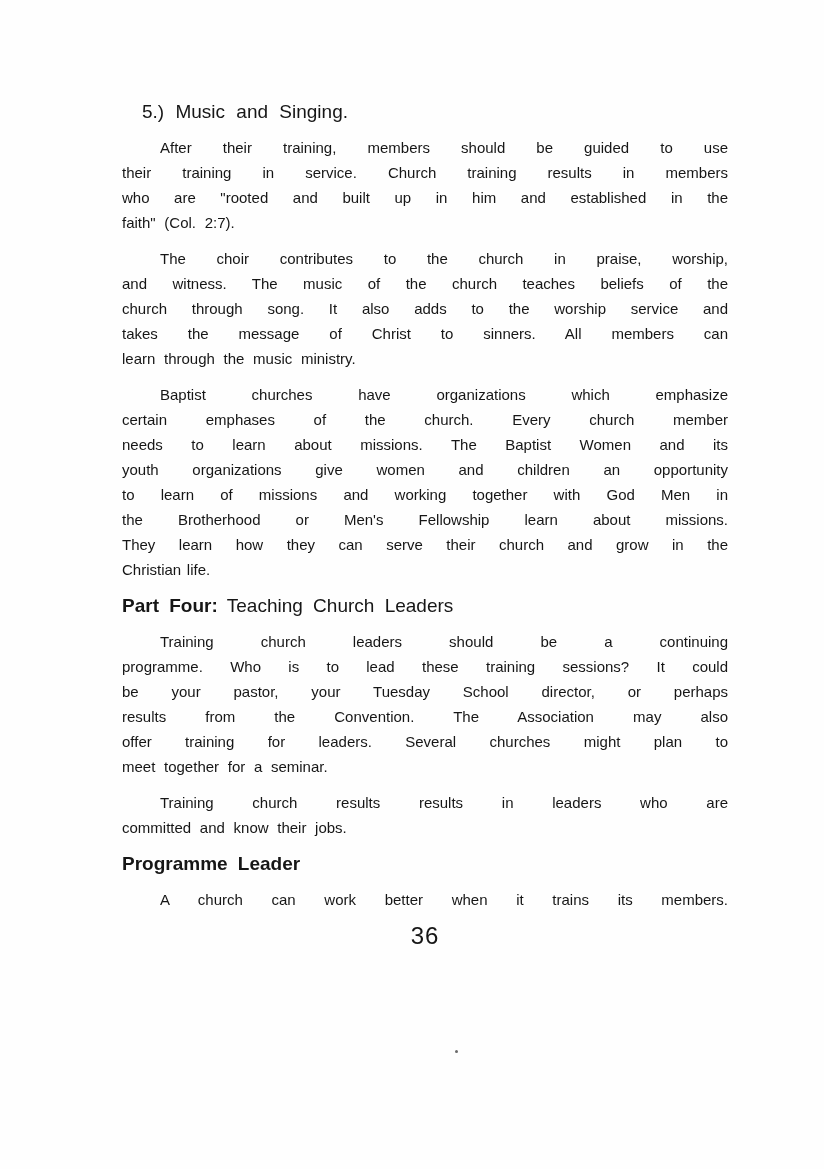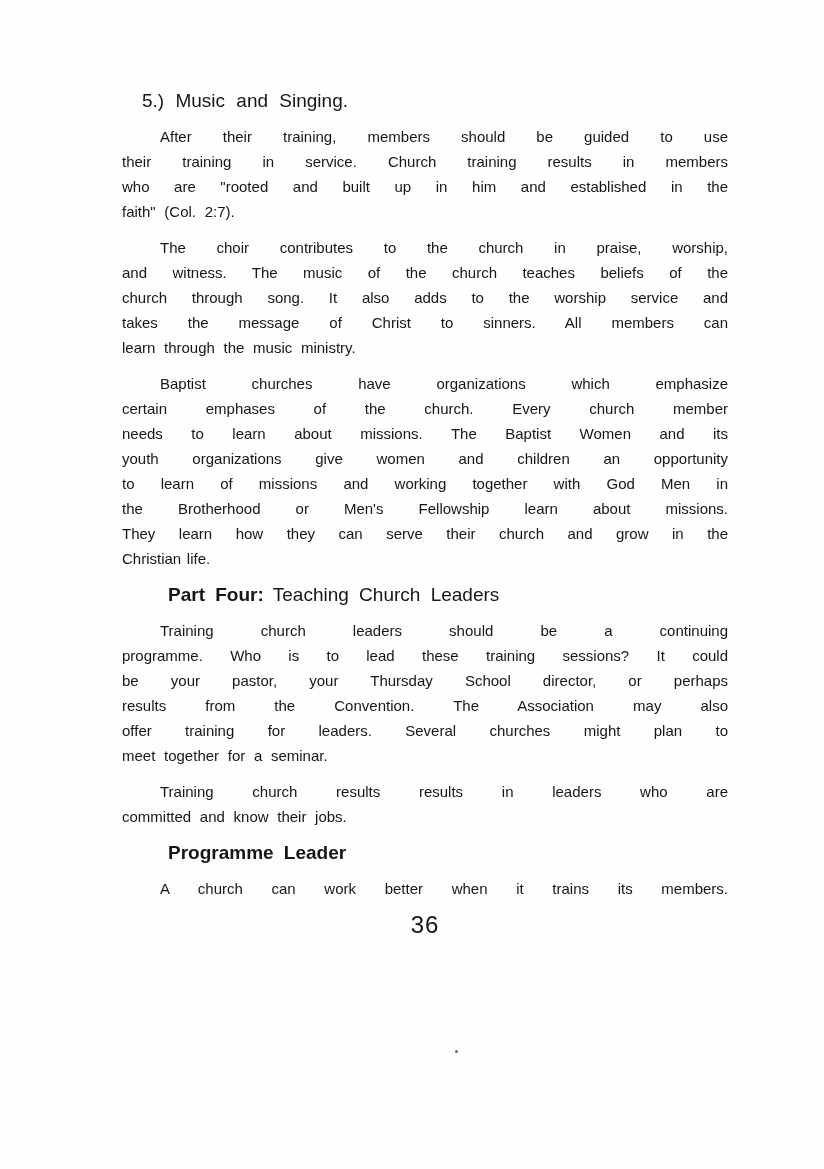--- a/index.html
+++ b/index.html
@@ -17,21 +17,21 @@
   .page {
     position: absolute;
     left: 0; top: 0;
     width: 824px;
     height: 1169px;
     background: #fefefe;
   }
   .text-block {
     position: absolute;
     left: 122px;
-    top: 88px;
+    top: 99px;
     width: 606px;
   }
   .block { margin: 0; }
   .block + .block { margin-top: 11px; }
   .line {
     font-size: 15px;
     line-height: 25px;
     text-align: justify;
     text-align-last: justify;
     word-spacing: 1.5px;
@@ -45,21 +45,20 @@
     text-indent: 20px;
     word-spacing: 6px;
     text-align: left;
   }
   .heading {
     font-size: 19px;
     line-height: 25px;
     font-weight: bold;
     word-spacing: 5px;
     text-align: left;
-    margin-left: 46px;
   }
   .heading .title {
     font-weight: normal;
     margin-left: 9px;
   }
   .page-number {
     margin-top: 26px;
     font-size: 24px;
     line-height: 25px;
     text-align: center;
@@ -109,21 +108,21 @@
       <div class="line end">Christian life.</div>
     </div>
 
     <div class="block heading">
       <span class="label">Part Four:</span><span class="title">Teaching Church Leaders</span>
     </div>
 
     <div class="block para">
       <div class="line ind">Training church leaders should be a continuing</div>
       <div class="line">programme. Who is to lead these training sessions? It could</div>
-      <div class="line">be your pastor, your Thursday School director, or perhaps</div>
+      <div class="line">be your pastor, your Tuesday School director, or perhaps</div>
       <div class="line">results from the Convention. The Association may also</div>
       <div class="line">offer training for leaders. Several churches might plan to</div>
       <div class="line end wide">meet together for a seminar.</div>
     </div>
 
     <div class="block para">
       <div class="line ind">Training church results results in leaders who are</div>
       <div class="line end wide">committed and know their jobs.</div>
     </div>
 

